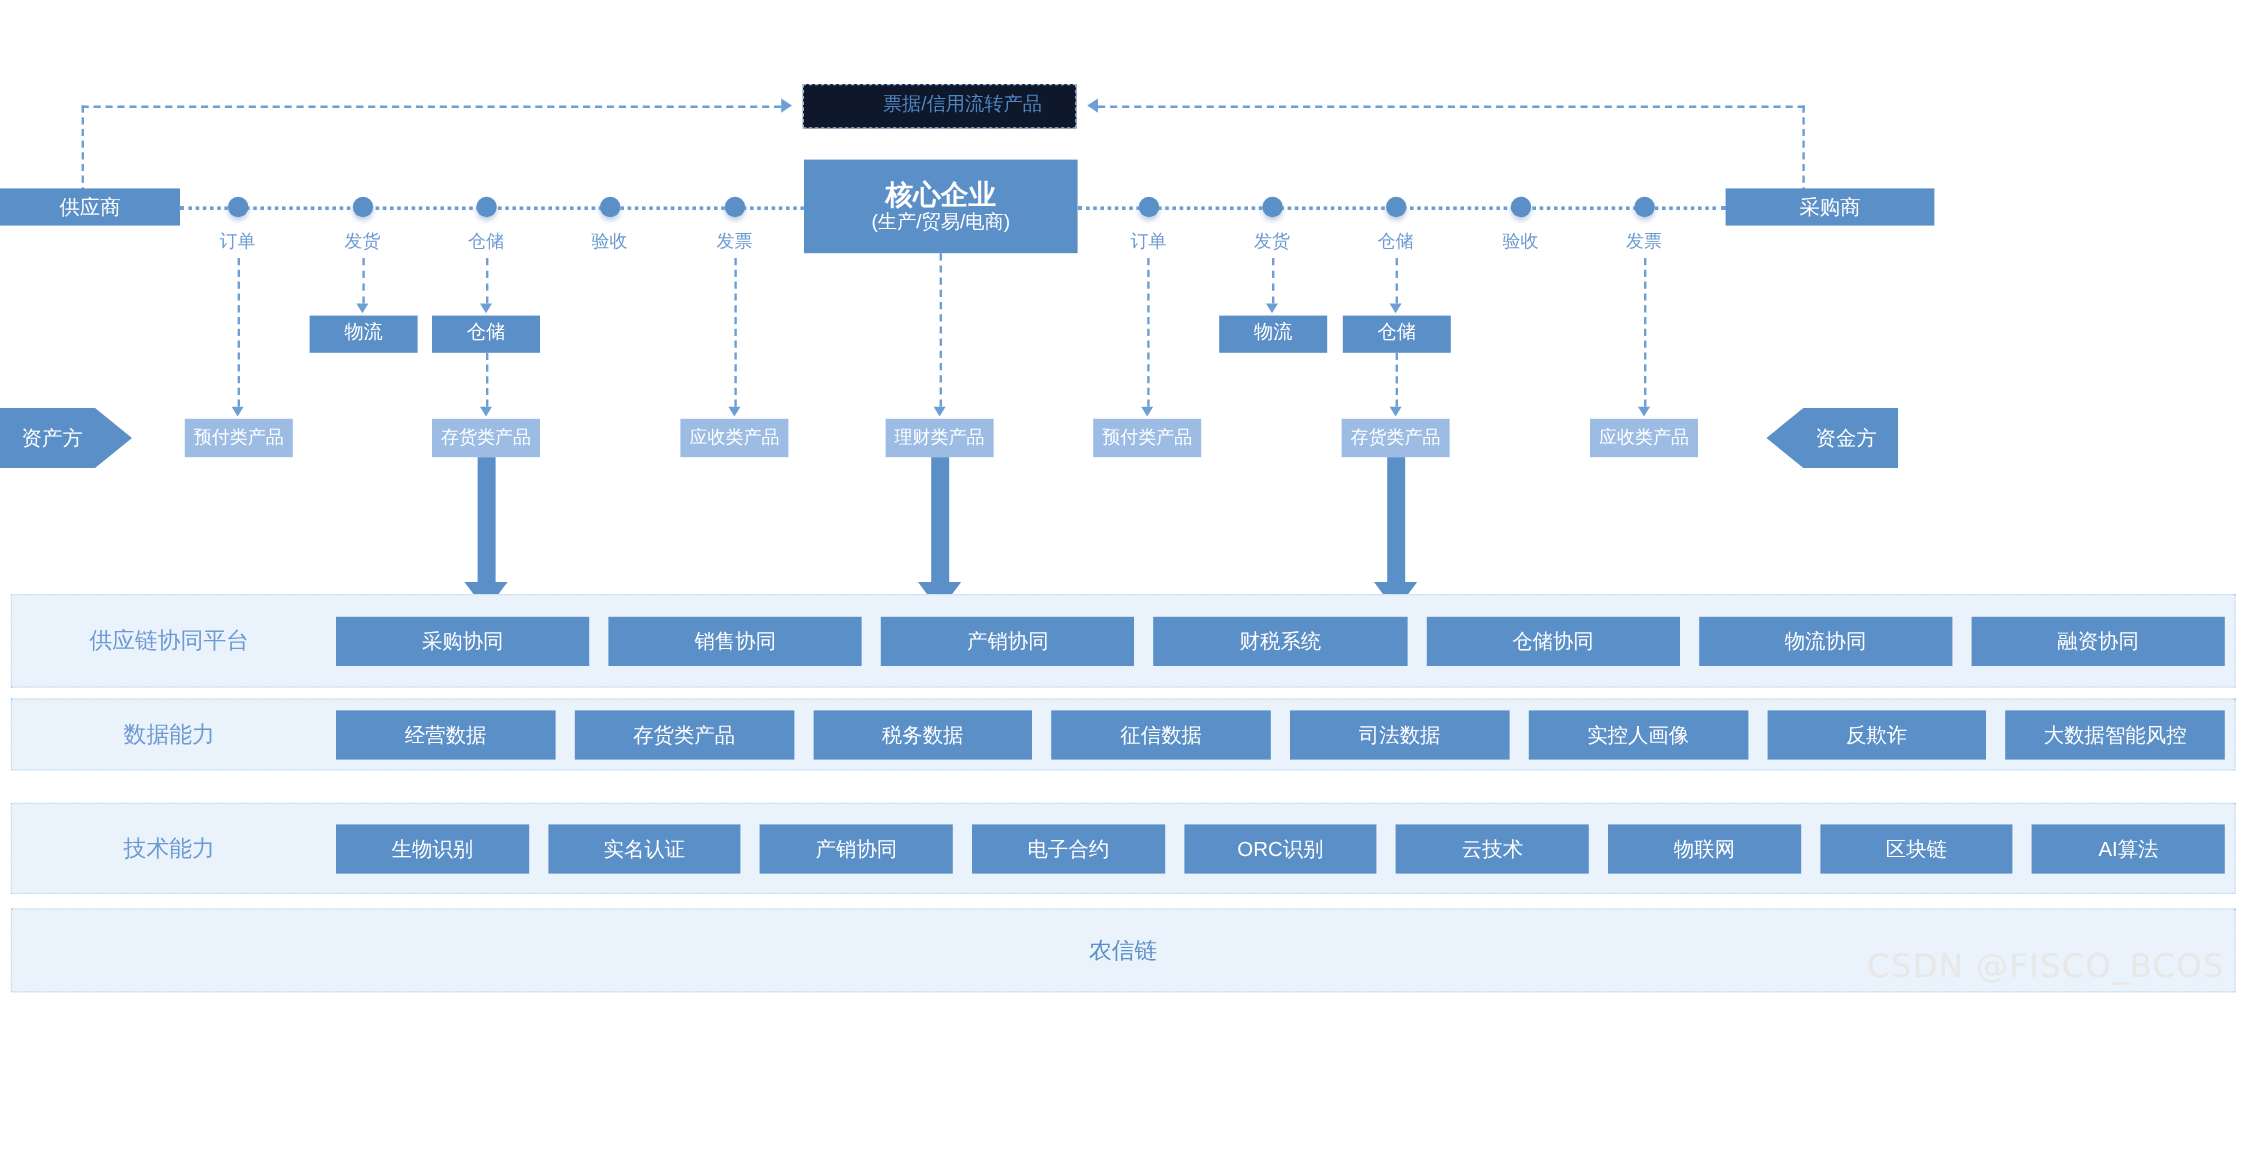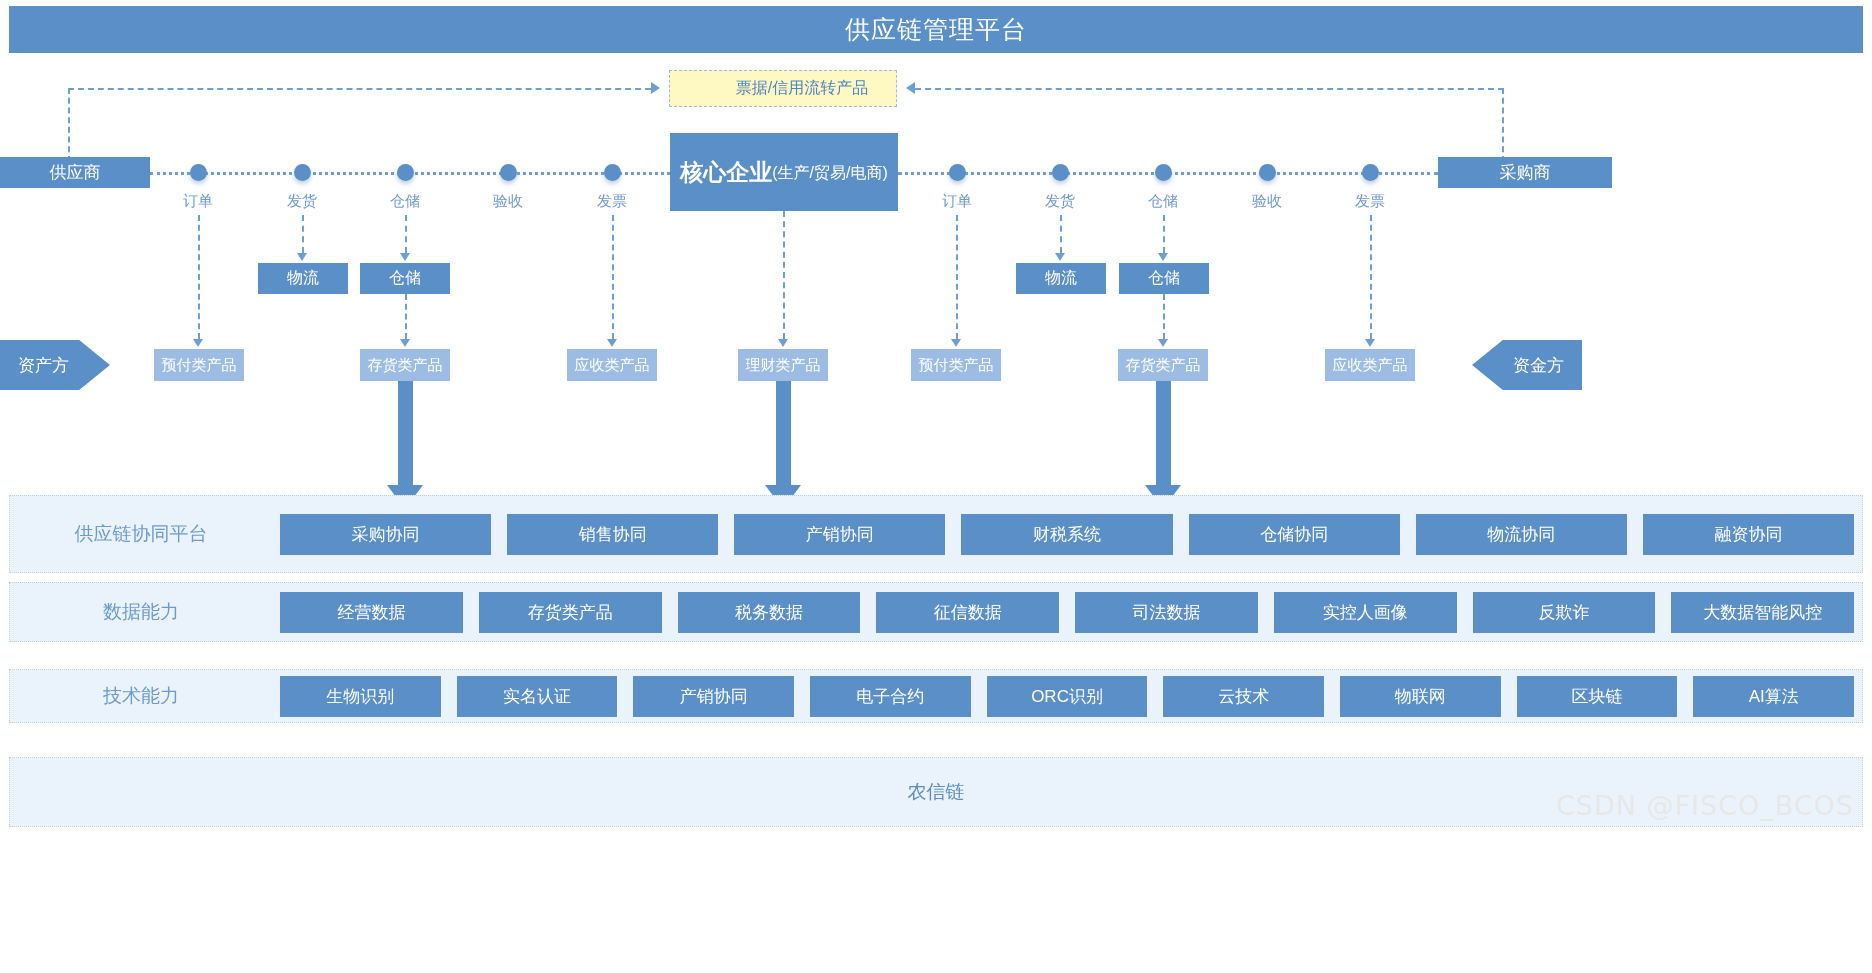--- a/index.html
+++ b/index.html
@@ -24,21 +24,21 @@
     position:absolute;
     display:flex;align-items:center;justify-content:center;
     text-align:center;
     box-sizing:border-box;
     color:#ffffff;
     line-height:1.15;
   }
   .box.dark{background:#5b8fc7;}
   .box.light{background:#9cbce4;}
   .box.ghost{
-    background:#fef9c3;
+    background:#0f172a;
     border:1px dashed #9cbce4;
     color:#4f86c2;
     padding-left:38px;
   }
   
   .pent{
     position:absolute;
     background:#5b8fc7;
     color:#fff;
     display:flex;align-items:center;
@@ -125,39 +125,38 @@
     letter-spacing:1px;
     font-family:"DejaVu Sans",sans-serif;
     white-space:nowrap;
   }
 </style>
 </head>
 <body>
 
 <div class="stage">
 
-  <div id="title-bar">供应链管理平台</div>
 
   <div class="box ghost" id="credit-box" style="left:669px;top:70px;width:228px;height:37px;font-size:16px;">票据/信用流转产品</div>
 
   <div class="vdash" style="left:68px;top:88px;height:74px;"></div>
   <div class="hdash" style="left:68px;top:88px;width:583px;"></div>
   <div class="hdash-arrow-r" style="left:651px;top:82px;"></div>
 
   <div class="vdash" style="left:1502px;top:88px;height:74px;"></div>
   <div class="hdash" style="left:915px;top:88px;width:589px;"></div>
   <div class="hdash-arrow-l" style="left:906px;top:82px;"></div>
 
   <div class="tl-line" style="left:150px;top:172px;width:520px;"></div>
   <div class="tl-line" style="left:898px;top:172px;width:540px;"></div>
 
   <div class="box dark" id="supplier-box" style="left:0px;top:157px;width:150px;height:31px;font-size:17px;">供应商</div>
   <div class="box dark" id="buyer-box" style="left:1438px;top:157px;width:174px;height:31px;font-size:17px;">采购商</div>
 
-  <div class="box dark" id="core-box" style="left:670px;top:133px;width:228px;height:78px;">
+  <div class="box dark" id="core-box" style="left:670px;top:133px;width:228px;height:78px;flex-direction:column;">
     <div style="font-size:23px;font-weight:bold;">核心企业</div>
     <div style="font-size:16px;margin-top:2px;">(生产/贸易/电商)</div>
   </div>
 
   <div class="tl-dot" style="left:190px;top:164px;"></div>
   <div class="tl-label" style="left:158px;top:192px;width:80px;">订单</div>
 
   <div class="tl-dot" style="left:294px;top:164px;"></div>
   <div class="tl-label" style="left:262px;top:192px;width:80px;">发货</div>
 
@@ -263,21 +262,21 @@
       <div class="chip">存货类产品</div>
       <div class="chip">税务数据</div>
       <div class="chip">征信数据</div>
       <div class="chip">司法数据</div>
       <div class="chip">实控人画像</div>
       <div class="chip">反欺诈</div>
       <div class="chip">大数据智能风控</div>
     </div>
   </div>
 
-  <div class="band" id="band-tech" style="top:669px;height:54px;">
+  <div class="band" id="band-tech" style="top:669px;height:76px;">
     <div class="band-label">技术能力</div>
     <div class="band-items">
       <div class="chip">生物识别</div>
       <div class="chip">实名认证</div>
       <div class="chip">产销协同</div>
       <div class="chip">电子合约</div>
       <div class="chip">ORC识别</div>
       <div class="chip">云技术</div>
       <div class="chip">物联网</div>
       <div class="chip">区块链</div>

